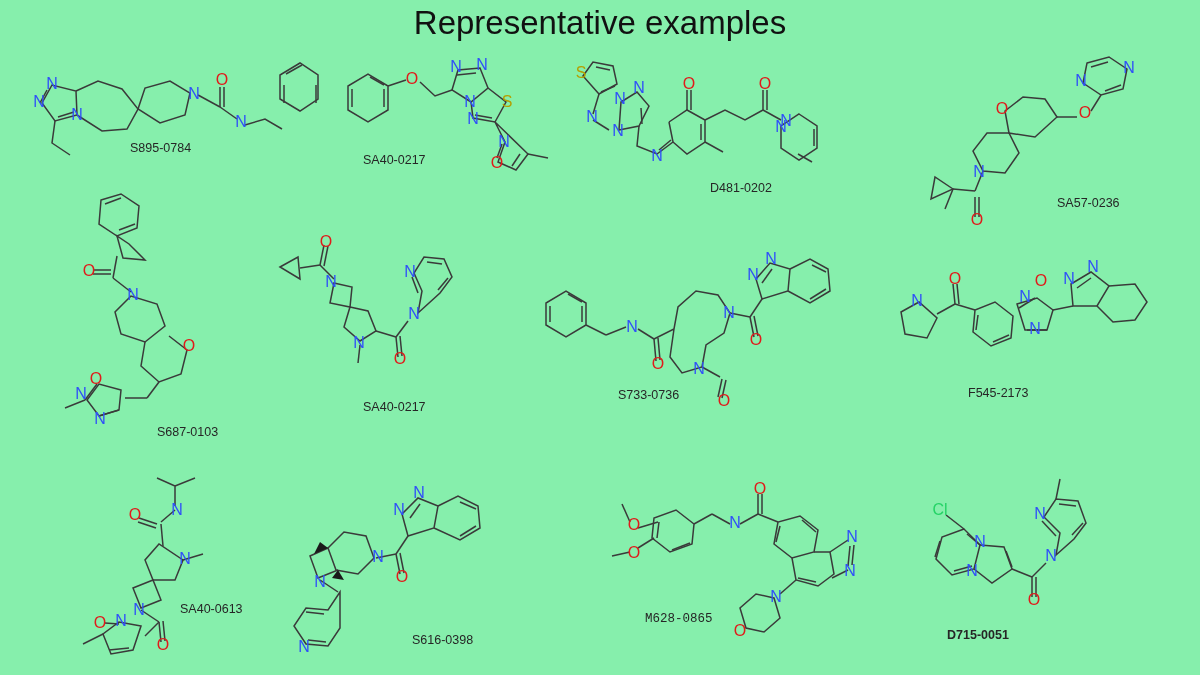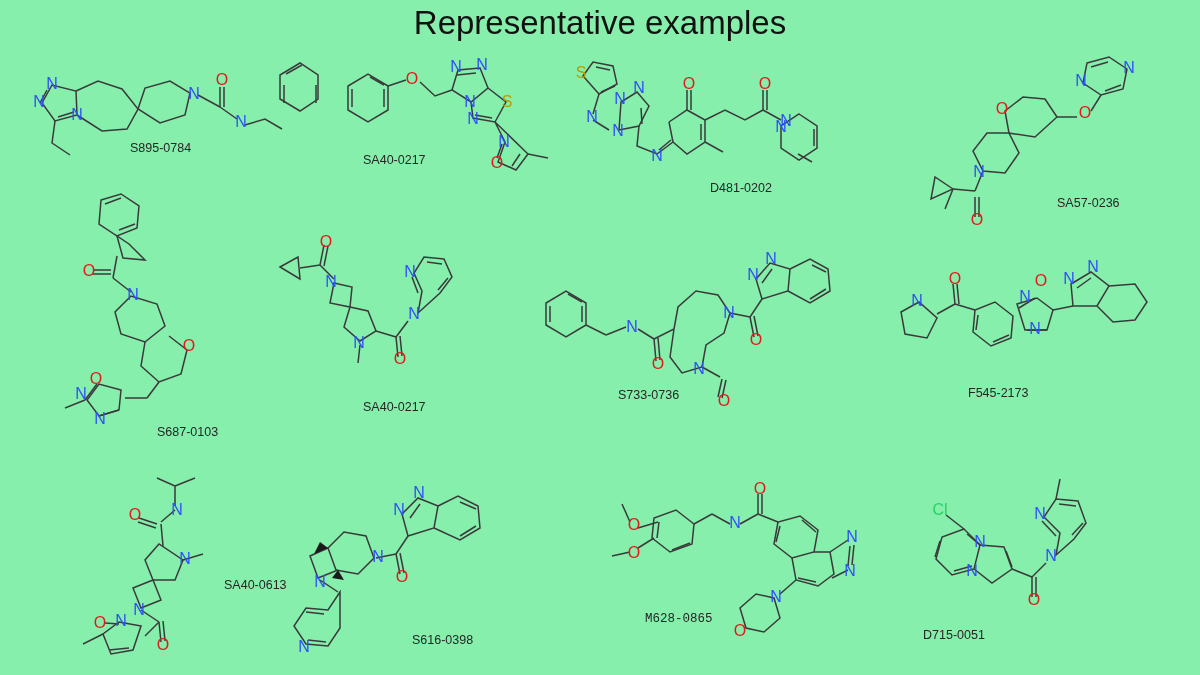--- a/index.html
+++ b/index.html
@@ -395,21 +395,21 @@
         <text x="90" y="38" fill="#e01b1b">O</text>
         <text x="132" y="33" fill="#3050f8">N</text>
         <text x="140" y="82" fill="#3050f8">N</text>
         <text x="94" y="133" fill="#3050f8">N</text>
         <text x="118" y="168" fill="#e01b1b">O</text>
         <text x="76" y="144" fill="#3050f8">N</text>
         <text x="55" y="146" fill="#e01b1b">O</text>
       </g>
     </svg>
   </div>
-  <div class="cap" style="left:180px;top:578px;margin-left:44px;">SA40-0613</div>
+  <div class="cap" style="left:180px;top:602px;">SA40-0613</div>
 
   <div class="mol" style="left:300px;top:480px;">
     <svg width="250" height="175" viewBox="0 0 250 175">
       <g fill="#3a3a3a" stroke="#3a3a3a" stroke-width="1.5">
         <g fill="none">
 
           <path d="M28,68 L44,52 L66,56 L74,78 L58,94 L36,90 Z"></path>
 
           <path d="M28,68 L10,76 L18,98 L38,90"></path>
 
@@ -527,15 +527,15 @@
       <g class="at" text-anchor="middle" dominant-baseline="middle">
         <text x="20" y="26" fill="#25d366">Cl</text>
         <text x="60" y="58" fill="#3050f8">N</text>
         <text x="52" y="87" fill="#3050f8">N</text>
         <text x="131" y="72" fill="#3050f8">N</text>
         <text x="120" y="30" fill="#3050f8">N</text>
         <text x="114" y="116" fill="#e01b1b">O</text>
       </g>
     </svg>
   </div>
-  <div class="cap" style="left:923px;top:628px;">D715-0051</div>
+  <div class="cap" style="left:947px;top:628px;font-weight:bold;">D715-0051</div>
 
 </div>
 
 </body></html>

